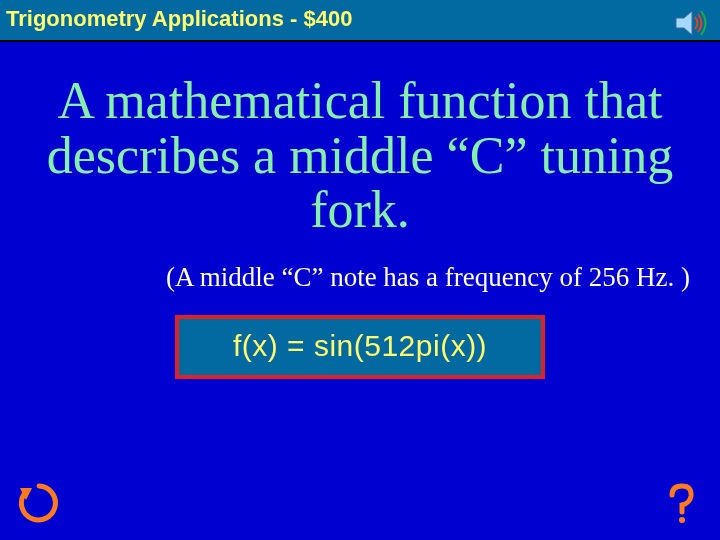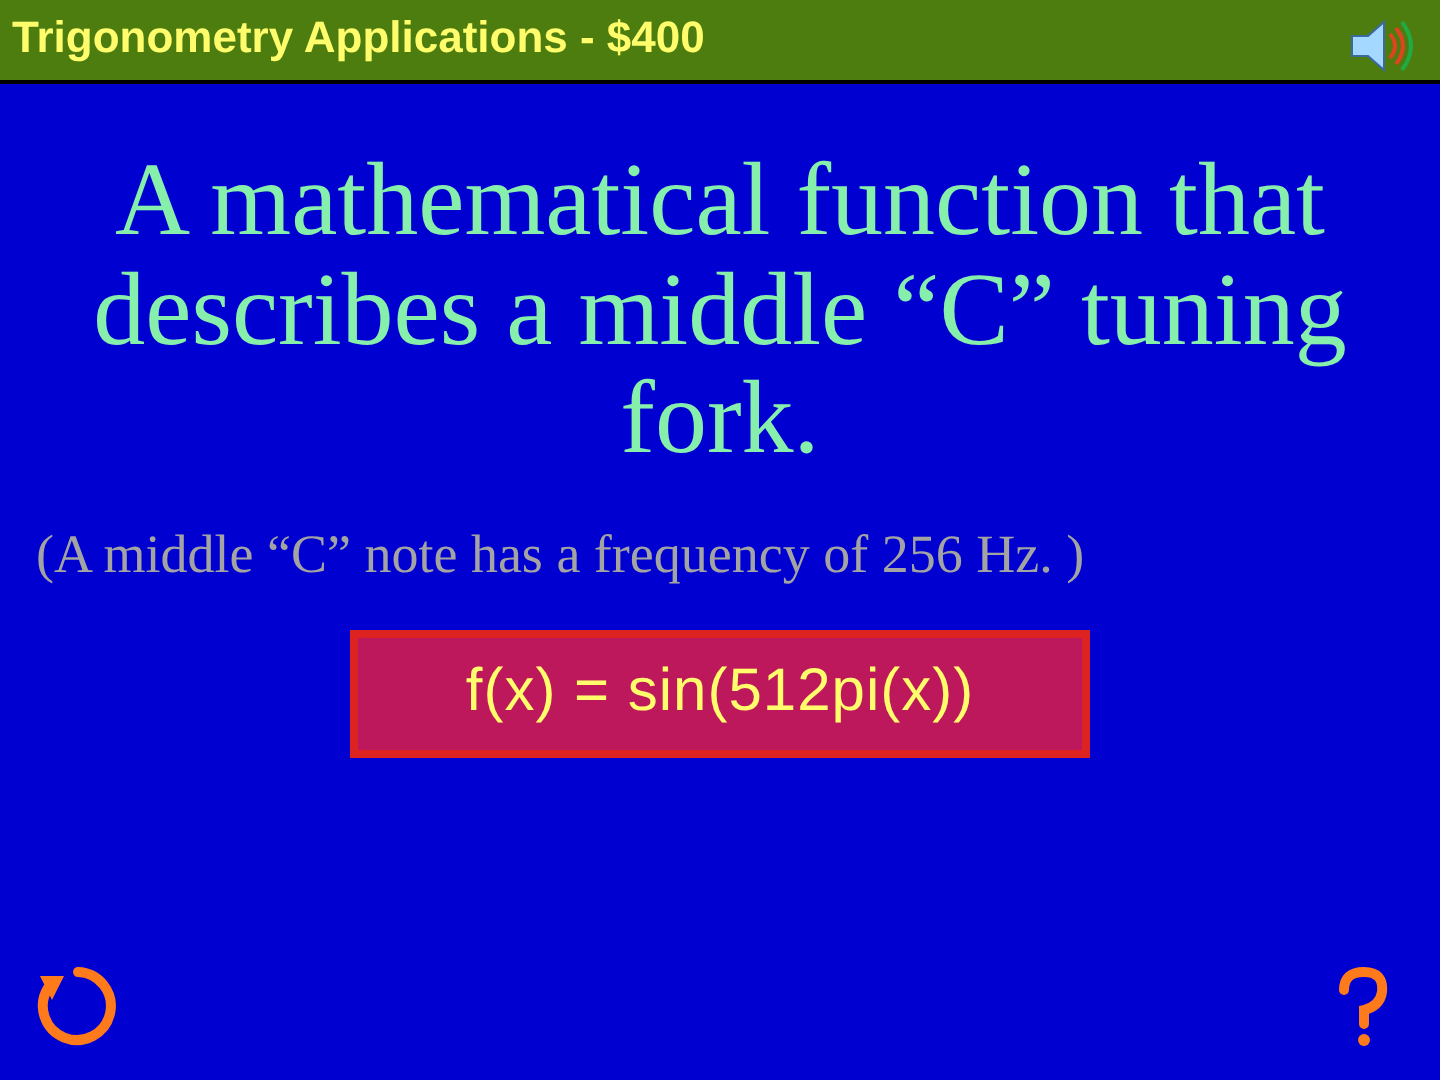--- a/index.html
+++ b/index.html
@@ -3,21 +3,21 @@
 <meta charset="utf-8">
 <style>
   * { margin: 0; padding: 0; box-sizing: border-box; }
   html, body { width: 720px; height: 540px; overflow: hidden; }
   body {
     background: #0000d0;
     font-family: Georgia, 'Times New Roman', serif;
     position: relative;
   }
   .header {
-    background: #4d7c0f;
+    background: #0369a1;
     color: #fffd6b;
     font-family: Arial, Helvetica, sans-serif;
     font-weight: bold;
     font-size: 22px;
     padding: 6px 6px 8px 6px;
     border-bottom: 2px solid #000;
   }
   .sound-icon {
     position: absolute;
     top: 8px;
@@ -28,31 +28,31 @@
   .clue {
     color: #86efac;
     text-align: center;
     font-size: 52px;
     line-height: 1.05;
     padding: 32px 30px 18px 30px;
     font-family: Garamond, Georgia, serif;
     font-weight: 400;
   }
   .subclue {
-    color: #a3a3a3;
-    text-align: left;
+    color: #ffffff;
+    text-align: right;
     font-size: 27px;
     padding: 6px 30px 22px 18px;
     font-family: Garamond, Georgia, serif;
   }
   .answer-box {
     margin: 0 auto;
     width: 370px;
     border: 4px solid #d22;
-    background: #be185d;
+    background: #0369a1;
     color: #fffd6b;
     font-family: Arial, Helvetica, sans-serif;
     font-size: 30px;
     text-align: center;
     padding: 10px 6px 12px 6px;
     letter-spacing: 0.5px;
   }
   .back-icon {
     position: absolute;
     left: 16px;

